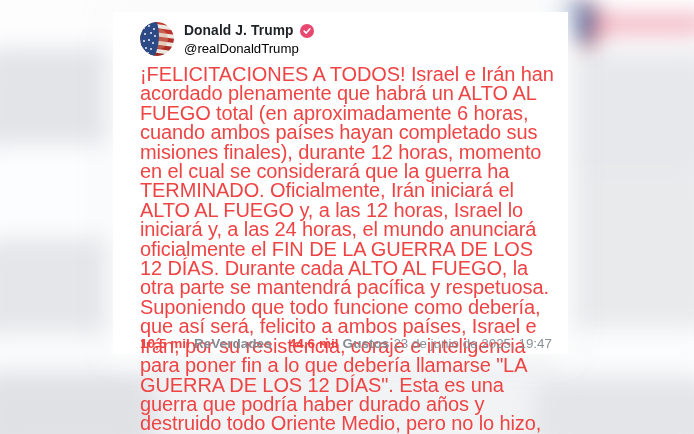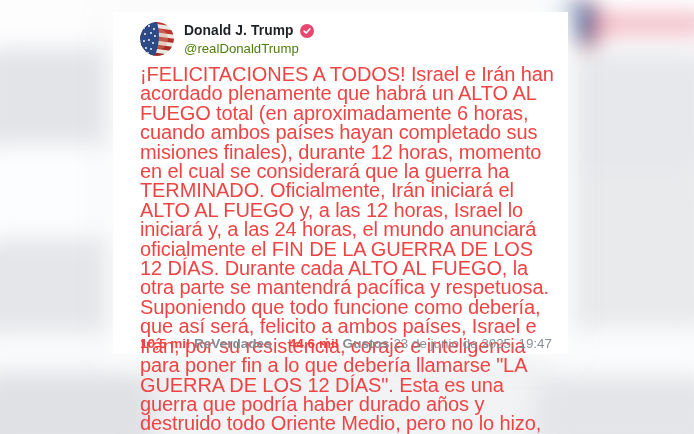--- a/index.html
+++ b/index.html
@@ -34,21 +34,21 @@
     box-shadow:0 0 22px 10px rgba(255,255,255,.85), 0 0 34px rgba(150,156,166,.18);
     margin-top:12px;
   }
   .header{display:flex;align-items:flex-start;}
   .avatar{width:34px;height:34px;border-radius:50%;overflow:hidden;flex:0 0 34px;cursor:pointer;}
   .id{margin-left:10px;padding-top:1px;}
   .name-row{display:flex;align-items:center;}
   .name{font-size:13.8px;font-weight:700;color:#1e2126;letter-spacing:.1px;cursor:pointer;}
   .badge{width:14px;height:14px;border-radius:50%;background:#e8486f;
     display:inline-flex;align-items:center;justify-content:center;margin-left:6px;}
-  .handle{font-size:13.2px;color:#4d7c0f;margin-top:3px;}
+  .handle{font-size:13.2px;color:#000000;margin-top:3px;}
   .body-text{
     margin-top:9px;width:417px;
     font-size:20px;line-height:19.4px;color:#ef4444;letter-spacing:-0.1px;
     white-space:pre-wrap;
   }
   .signature{margin-top:11px;font-size:14.2px;line-height:19.8px;color:#33363c;letter-spacing:-0.1px;}
   .footer{
     position:absolute;left:27px;right:16px;bottom:3px;
     display:flex;align-items:baseline;font-size:13.6px;
   }

